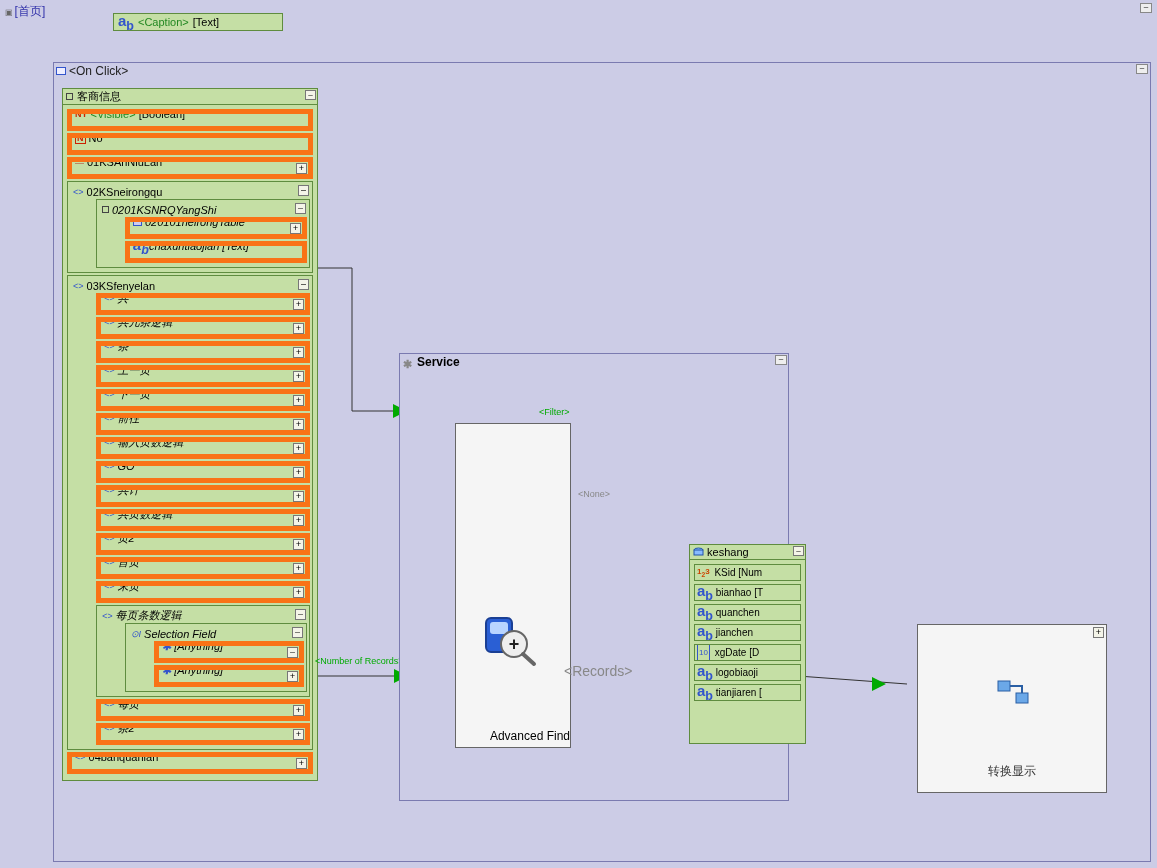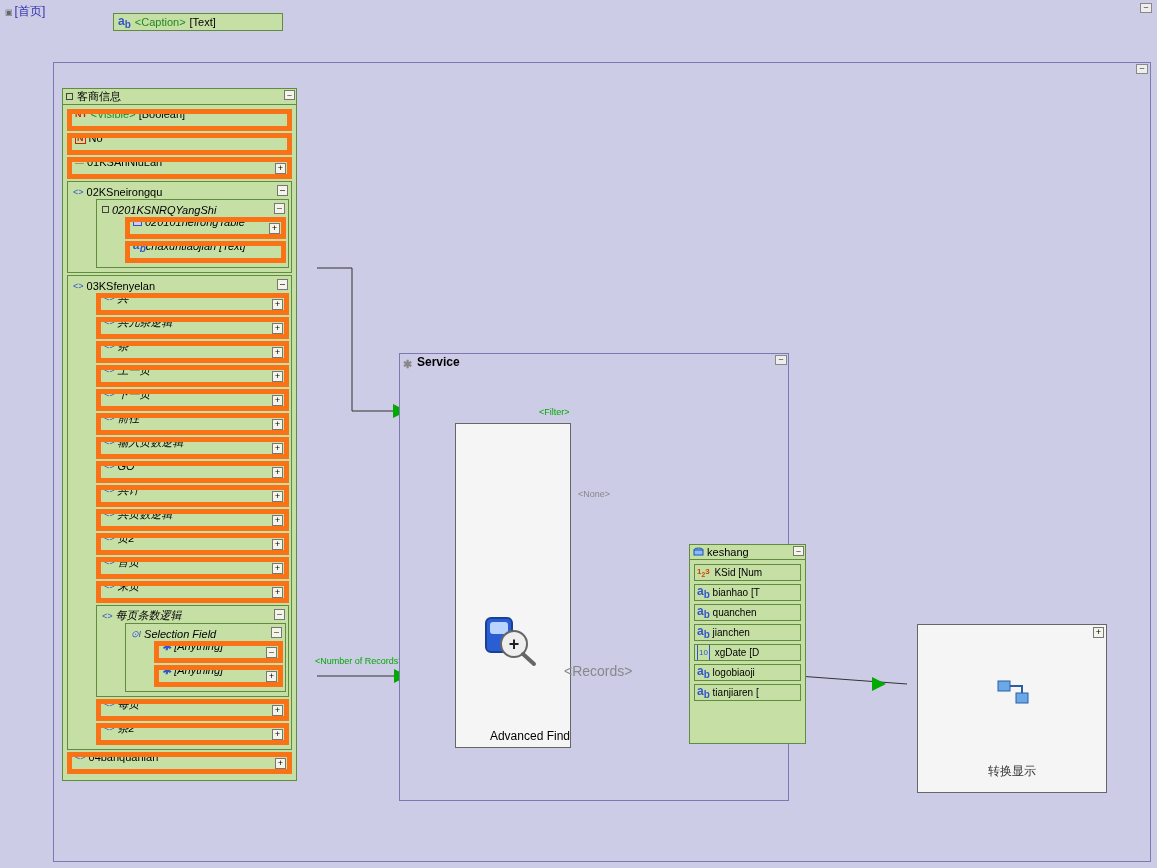--- a/index.html
+++ b/index.html
@@ -22,21 +22,21 @@
   .top-label .icn { font-size: 8px; color: #666; margin-right: 2px;}
   .caption-box {
     position: absolute;
     top: 13px; left: 113px;
     width: 170px; height: 18px;
     background: #C5DFA5;
     border: 1px solid #5F8C3F;
     display: flex; align-items: center; gap: 4px;
     padding: 0 4px;
   }
-  .ab-icon { color: #3355CC; font-size: 12px; font-weight: bold; }
+  .ab-icon { color: #3355CC; font-size: 15px; font-weight: bold; }
   .green-tag { color: #228822; }
   .minbtn {
     position: absolute;
     top: 3px; right: 5px;
     width: 12px; height: 10px;
     border: 1px solid #888;
     background: #EEE;
     font-size: 8px; line-height: 6px;
     text-align: center;
   }
@@ -59,21 +59,21 @@
   .hdr-ic { width: 10px; height: 8px; border: 1px solid #3355CC; background:#eef; display:inline-block;}
   .onclick > .minbtn { top: 1px; right: 2px; }
   .canvas {
     position: absolute;
     top: 18px; left: 8px; right: 4px; bottom: 4px;
   }
   
   .tree {
     position: absolute;
     top: 7px; left: 0;
-    width: 235px;
+    width: 256px;
     background: #C5DFA5;
     border: 1px solid #5F8C3F;
   }
   .tree-hdr {
     height: 16px;
     border-bottom: 1px solid #5F8C3F;
     display: flex; align-items: center;
     padding: 0 14px 0 3px;
     position: relative;
   }
@@ -173,20 +173,24 @@
 
 <span class="top-label"><span class="icn">▣</span><span>[首页]</span></span>
 <div class="caption-box">
   <span class="ab-icon">a<sub>b</sub></span>
   <span class="green-tag">&lt;Caption&gt;</span>
   <span>[Text]</span>
 </div>
 <div class="minbtn">–</div>
 
 <div class="onclick">
+  <div class="onclick-header">
+    <span class="hdr-ic"></span>
+    <span>&lt;On Click&gt;</span>
+  </div>
   <div class="minbtn">–</div>
 
   <div class="canvas">
 
     <svg class="wires" width="1086" height="778">
 
       <path d="M 255 187 L 290 187 L 290 330 L 331 330 L 378 345" stroke="#333" fill="none" stroke-width="1"></path>
 
       <path d="M 255 595 L 332 595" stroke="#333" fill="none" stroke-width="1"></path>
 

